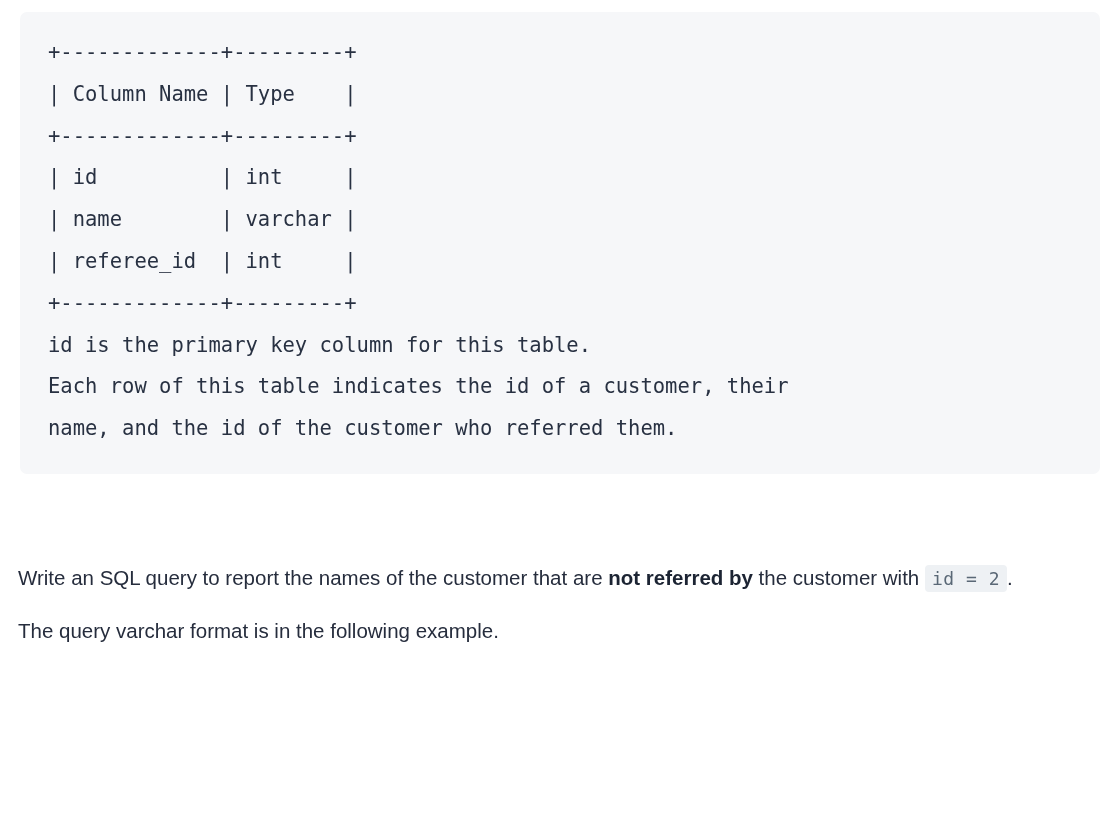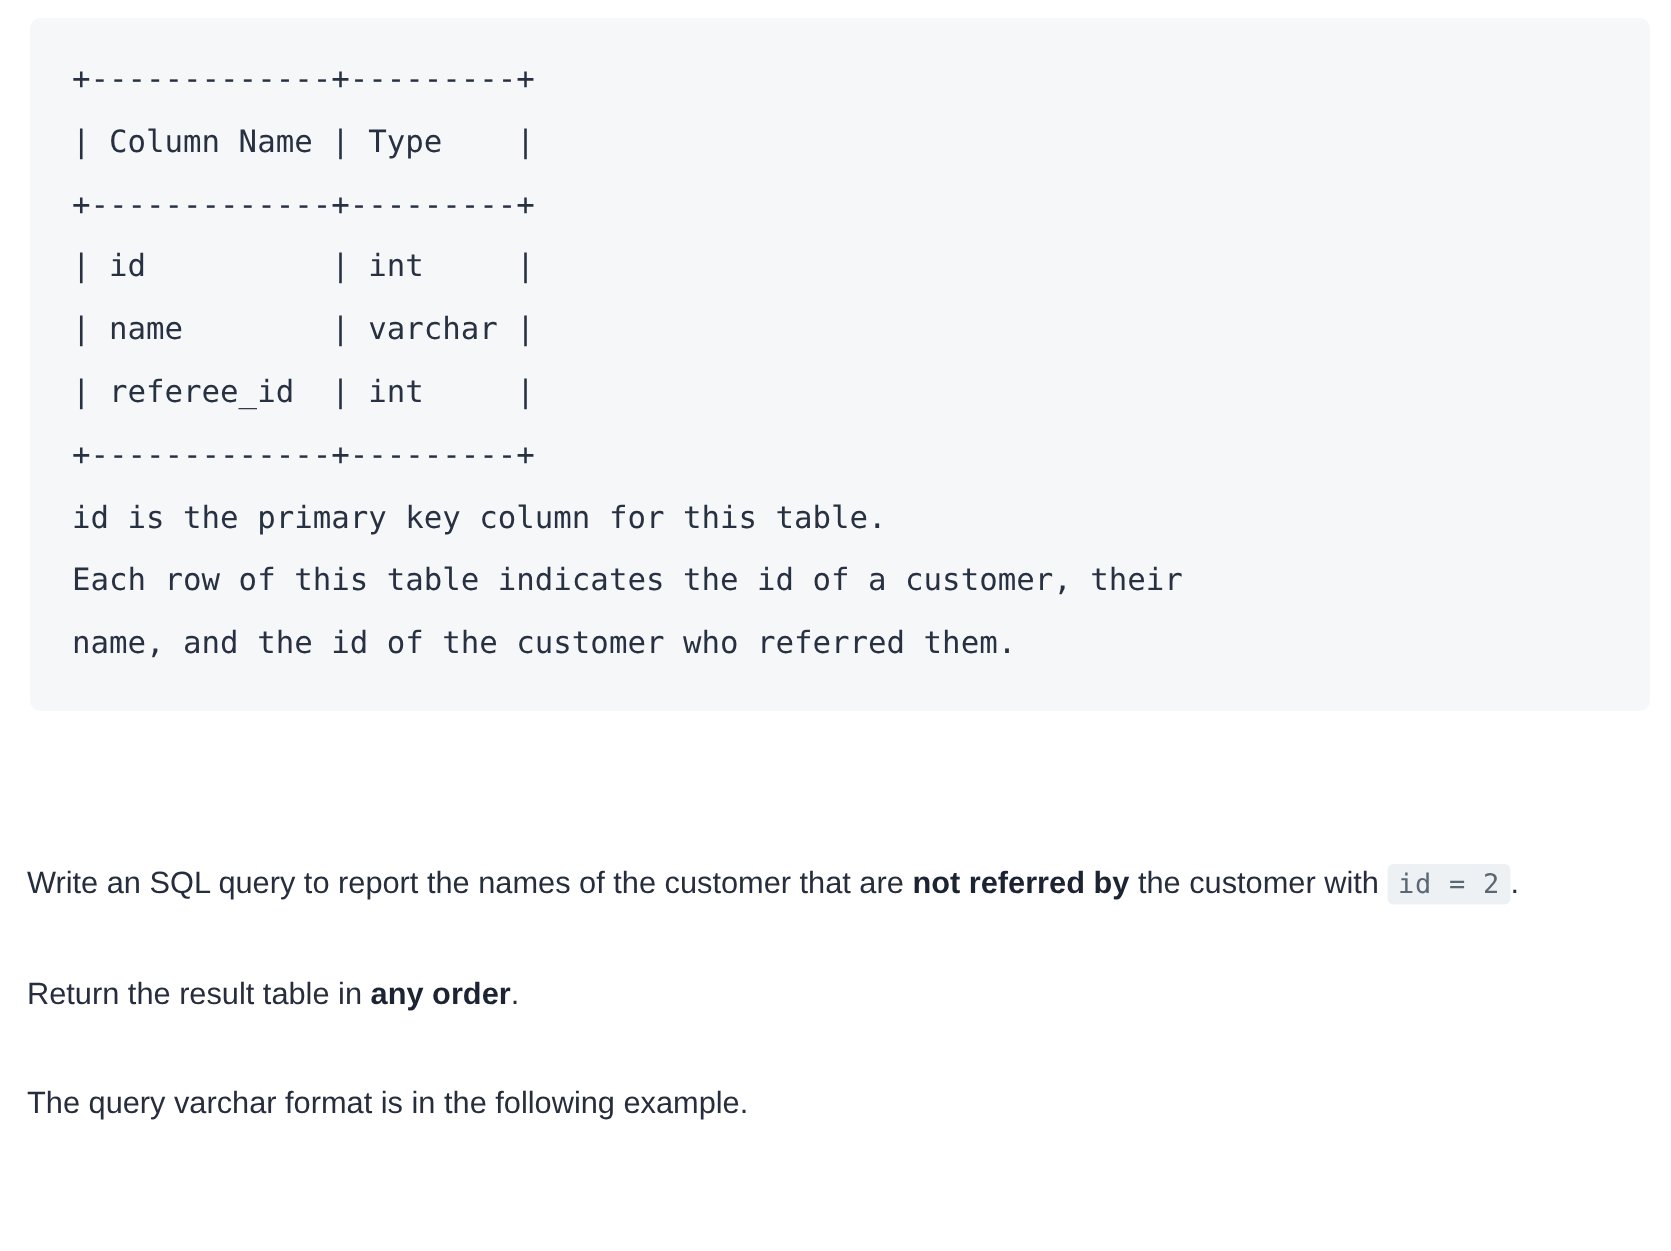--- a/index.html
+++ b/index.html
@@ -50,21 +50,21 @@
   
   .prose {
     position: absolute;
     left: 18px;
     top: 566px;
     width: 1062px;
   }
   .para {
     margin: 0 0 28px 0;
     font-size: 20.5px;
-    line-height: 45px;
+    line-height: 24px;
     color: #262d3d;
     font-family: "Liberation Sans", sans-serif;
   }
   .para:last-child {
     margin-bottom: 0;
   }
   .para b {
     font-weight: 700;
     color: #1c2433;
   }
@@ -84,19 +84,18 @@
 <div class="page">
 
   <div class="code-block">
     <pre class="code-pre"><span class="code-line">+-------------+---------+</span><span class="code-line">| Column Name | Type    |</span><span class="code-line">+-------------+---------+</span><span class="code-line">| id          | int     |</span><span class="code-line">| name        | varchar |</span><span class="code-line">| referee_id  | int     |</span><span class="code-line">+-------------+---------+</span><span class="code-line">id is the primary key column for this table.</span><span class="code-line">Each row of this table indicates the id of a customer, their</span><span class="code-line">name, and the id of the customer who referred them.</span></pre>
   </div>
 
   <div class="prose">
 
     <p class="para"><span>Write an SQL query to report the names of the customer that are </span><b>not referred by</b><span> the customer with </span><code class="inline-code">id = 2</code><span>.</span></p>
 
-    <p class="para"><span>Return the result table in </span><b>any order</b><span>.</span></p>
 
     <p class="para"><span>The query varchar format is in the following example.</span></p>
 
   </div>
 
 </div>
 
 </body></html>

